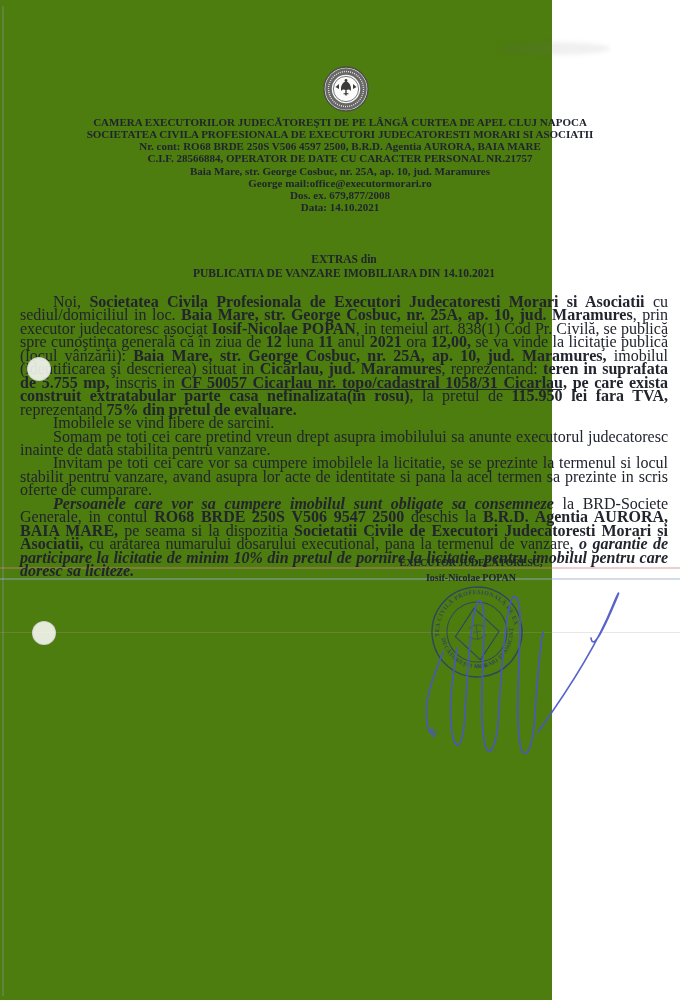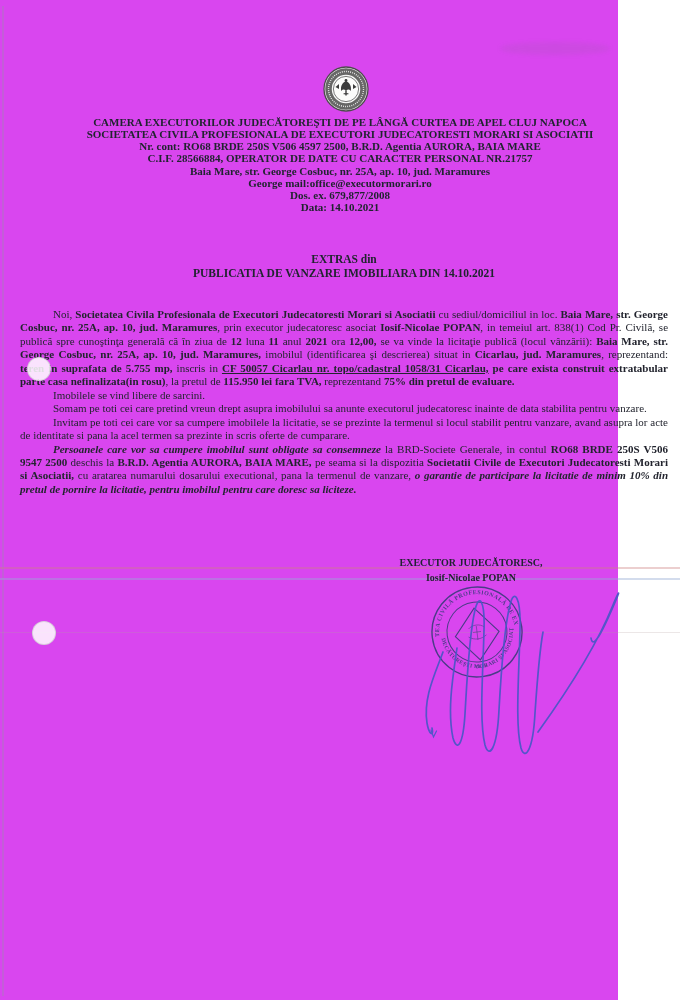--- a/index.html
+++ b/index.html
@@ -1,18 +1,18 @@
 <!DOCTYPE html>
 <html><head>
 <meta charset="utf-8">
 <style>
   html,body{margin:0;padding:0;}
   body{width:680px;height:1000px;background:#ffffff;overflow:hidden;
        font-family:"Liberation Serif","DejaVu Serif",serif;color:#22242e;}
-  .page{position:relative;width:618px;height:1000px;background:#d946ef;}
+  .page{position:relative;width:552px;height:1000px;background:#4d7c0f;}
 
   
   .edge-line{position:absolute;left:2px;top:6px;width:2px;height:990px;
              background:rgba(150,150,162,.30);}
   .scanline{position:absolute;left:0;width:680px;height:1px;}
   .scanline.pink{top:567px;background:rgba(205,130,130,.38);height:2px;}
   .scanline.blue{top:578px;background:rgba(150,172,212,.42);height:2px;}
   .scanline.gray{top:632px;background:rgba(180,160,160,.25);}
   .smudge{position:absolute;left:500px;top:42px;width:110px;height:13px;
           background:rgba(105,105,115,.10);border-radius:50%;filter:blur(2px);}
@@ -22,22 +22,22 @@
   .hole2{left:32px;top:621px;}
 
   
   .seal-top{position:absolute;left:322px;top:64px;}
   .header-block{position:absolute;top:116px;left:0;width:680px;text-align:center;
                 font-weight:bold;font-size:11px;line-height:12.15px;color:#20242f;}
   .title-block{position:absolute;top:253px;left:0;width:688px;text-align:center;
                font-weight:bold;font-size:11.5px;line-height:13.5px;color:#20242f;}
 
   
-  .body-block{position:absolute;top:308px;left:20px;width:648px;
-              font-size:11px;line-height:13.45px;text-align:justify;}
+  .body-block{position:absolute;top:295px;left:20px;width:648px;
+              font-size:16px;line-height:13.45px;text-align:justify;}
   .body-block p{margin:0;text-indent:33px;}
   .body-block .b{font-weight:bold;}
   .body-block .i{font-style:italic;}
   .body-block .u{text-decoration:underline;}
 
   
   .sig-block{position:absolute;top:556px;left:341px;width:260px;text-align:center;
              font-weight:bold;font-size:10px;line-height:14.5px;color:#20242f;}
   .stamp-svg{position:absolute;left:427px;top:582px;opacity:.82;transform:rotate(-7deg);}
   .signature-svg{position:absolute;left:405px;top:580px;}

